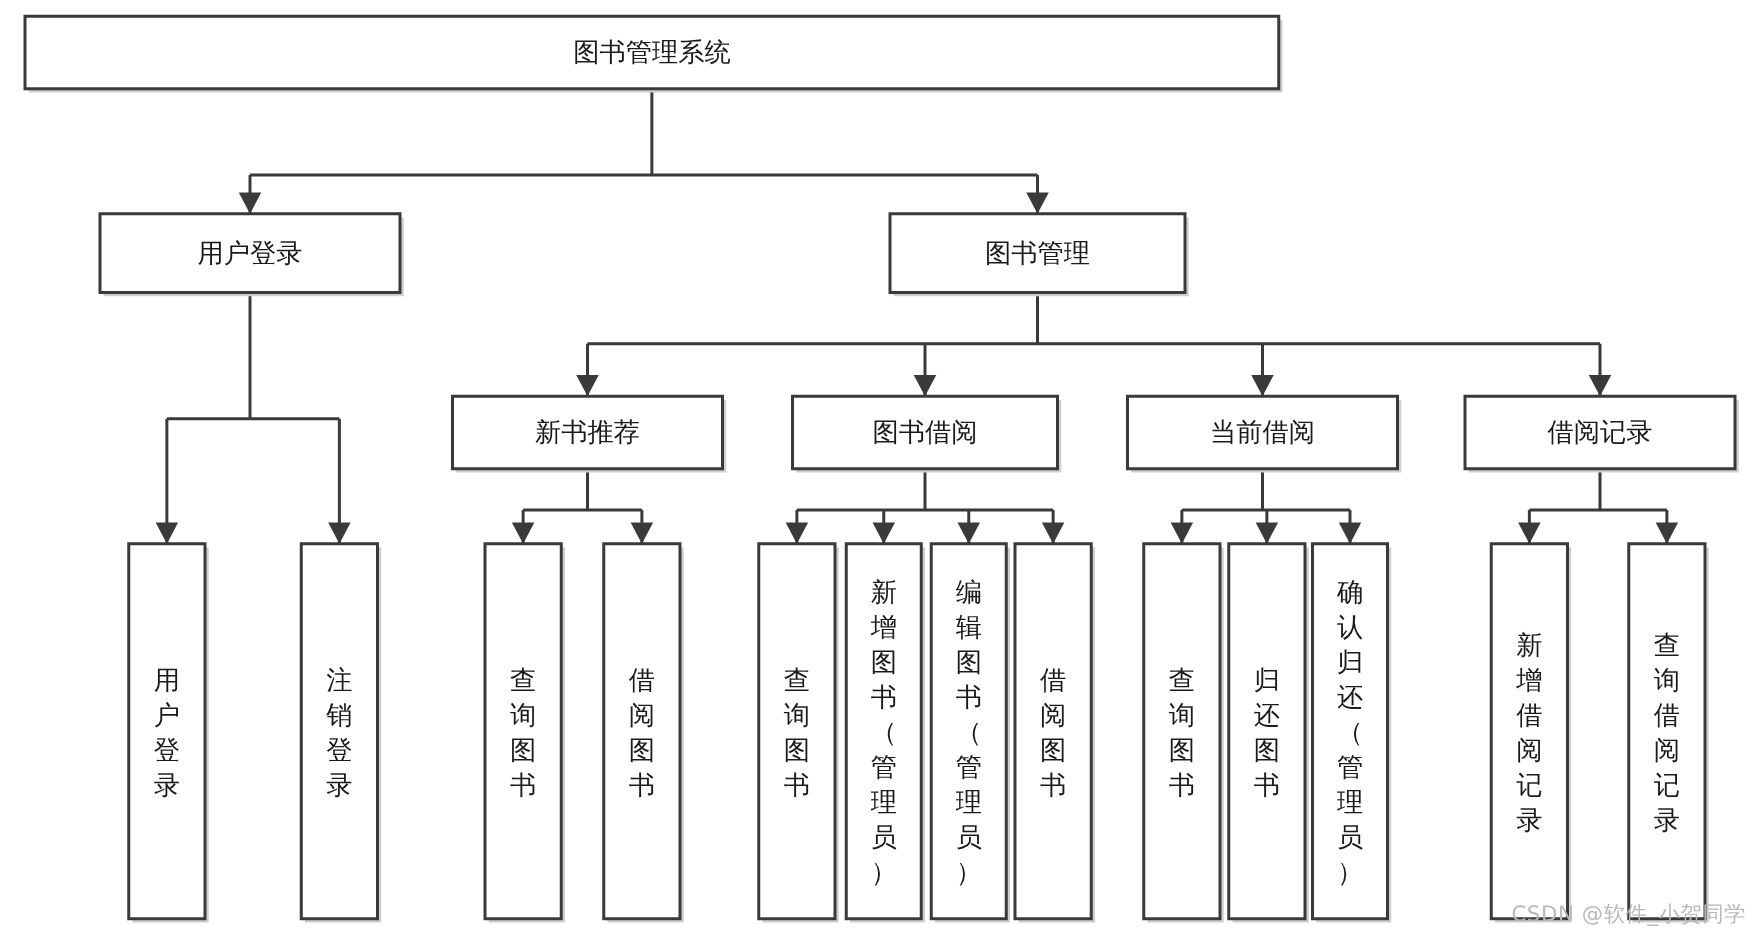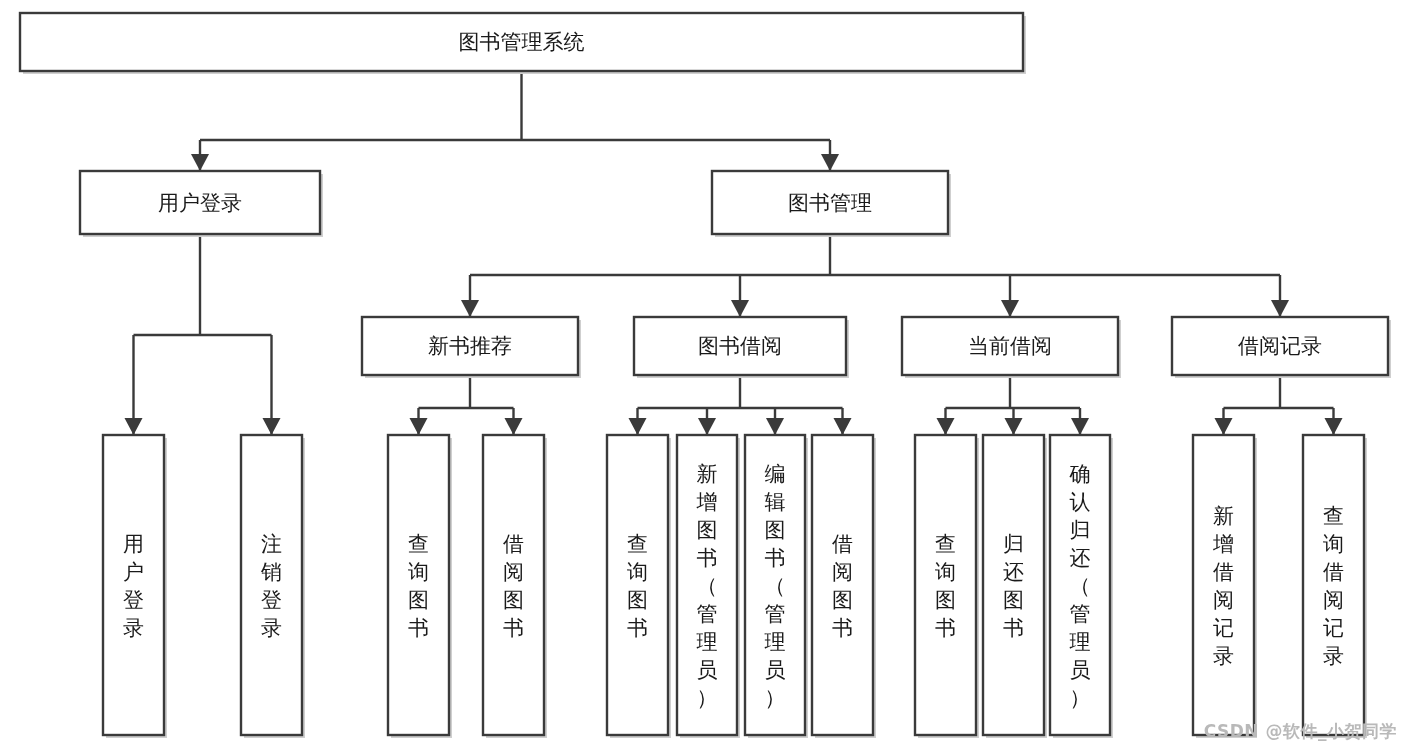--- a/index.html
+++ b/index.html
@@ -26,21 +26,20 @@
     fill:#1a1a1a;
     font-family:"DejaVu Sans","Liberation Sans",sans-serif;
     font-size:21px;
     text-anchor:middle;
   }
   .watermark{
     position:absolute;right:8px;bottom:4px;
     font-family:"DejaVu Sans","Liberation Sans",sans-serif;
     font-size:17px;color:#b9b9b9;white-space:nowrap;
     letter-spacing:.5px;
-    font-weight:bold;
   }
 </style>
 </head>
 <body>
 
 <svg id="diagram" viewBox="0 0 1405 747">
   <g id="edge-layer">
       <g>
         <line x1="521.5" y1="71" x2="521.5" y2="140" class="edge"></line>
         <line x1="200" y1="140" x2="830" y2="140" class="edge"></line>

